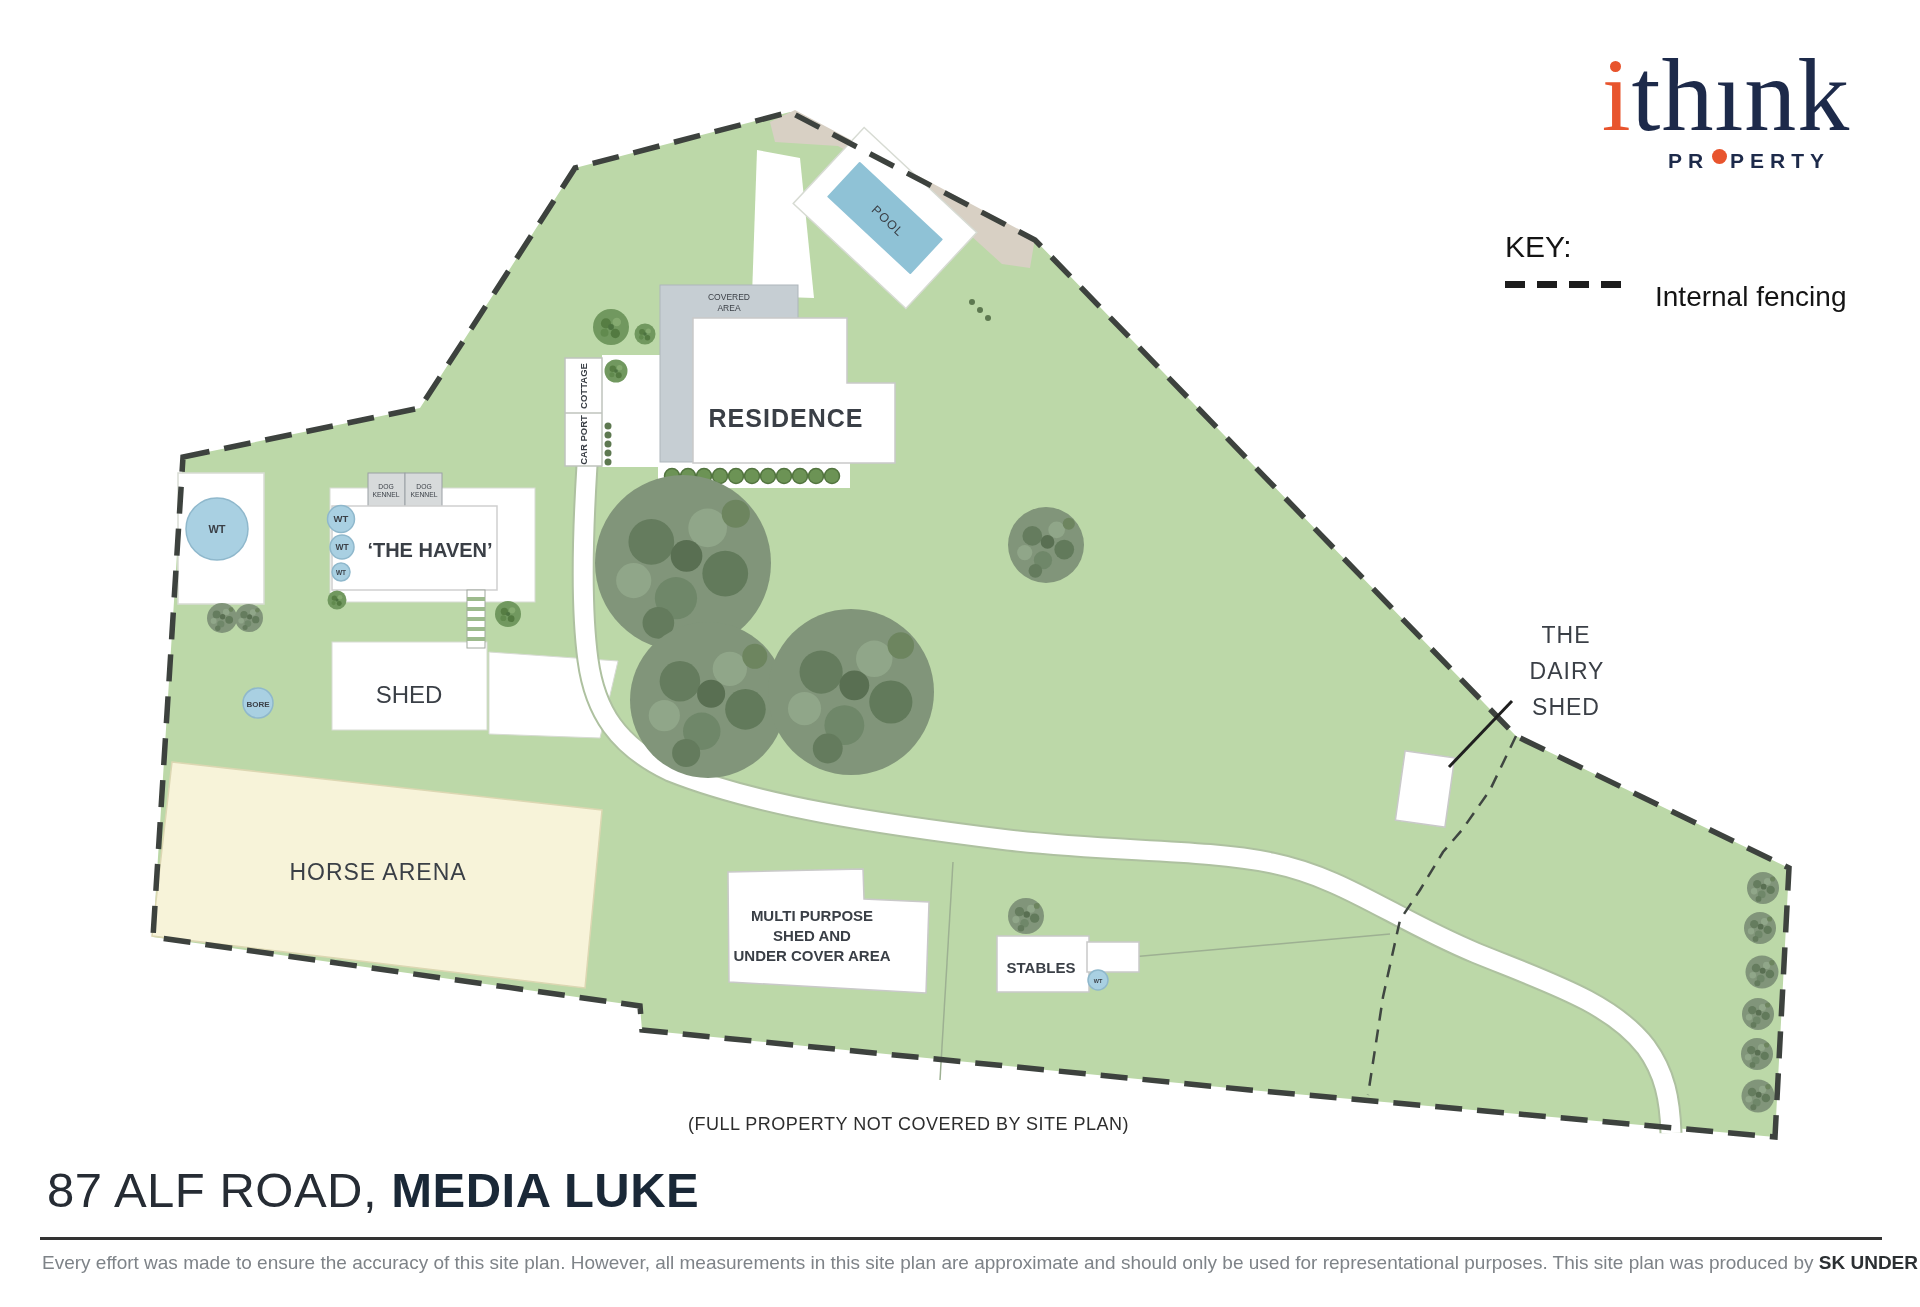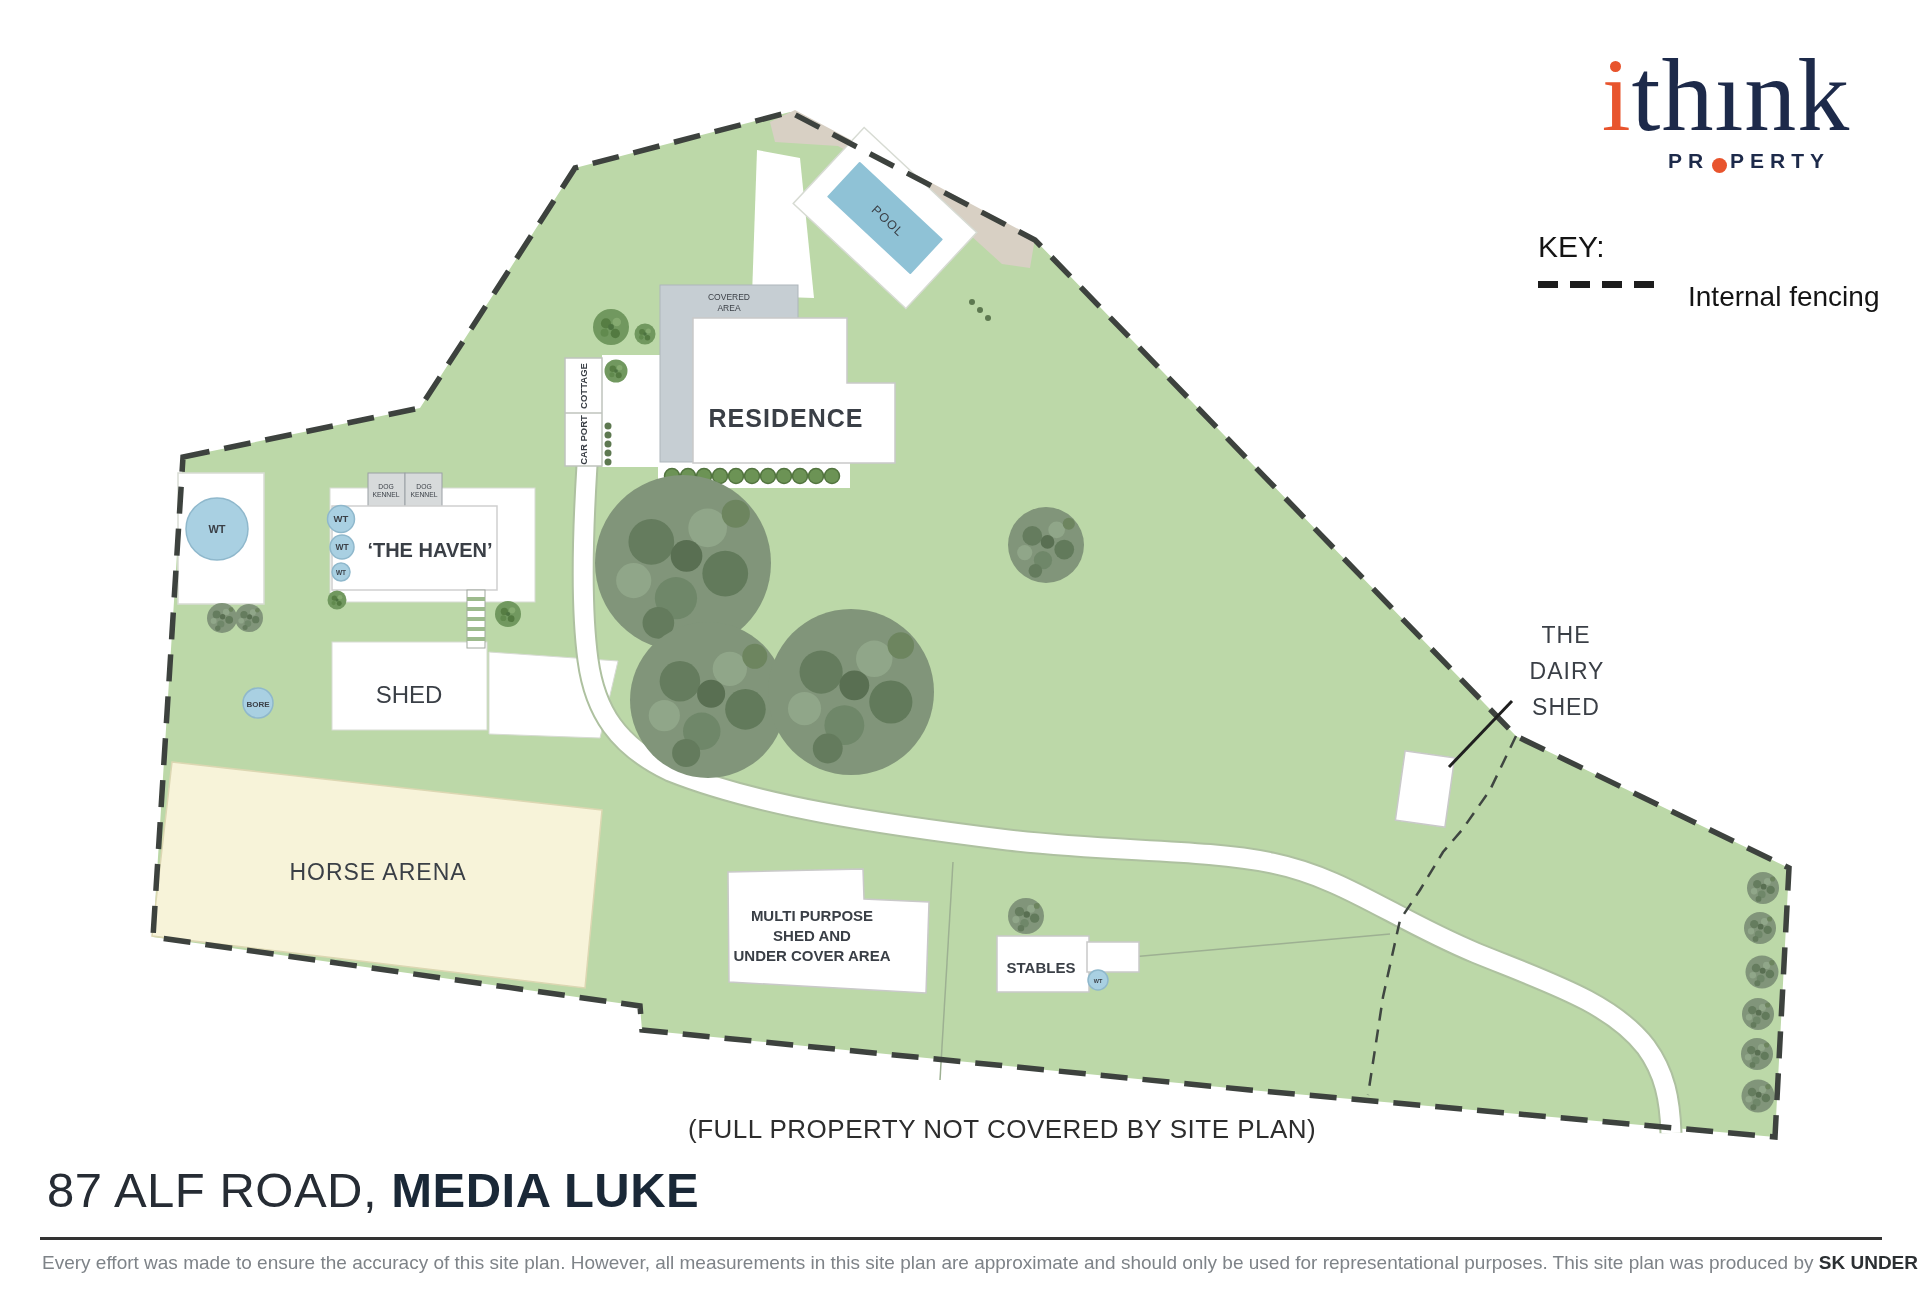--- a/index.html
+++ b/index.html
@@ -4,30 +4,30 @@
 <style>
   html,body{margin:0;padding:0;background:#ffffff;}
   .canvas{position:relative;width:1920px;height:1307px;background:#ffffff;overflow:hidden;
           font-family:"Liberation Sans",sans-serif;}
   .plan-svg{position:absolute;left:0;top:0;}
   
   .logo{position:absolute;left:1552px;top:40px;width:348px;text-align:center;}
   .logo-main{font-family:"Liberation Serif",serif;font-size:104px;line-height:1.05;color:#1d2a4a;letter-spacing:1px;}
   .logo-main .i{color:#e8542d;}
   .logo-sub{margin-top:0px;padding-left:46px;font-size:21px;font-weight:700;letter-spacing:6px;color:#1d2a4a;
-            display:flex;align-items:flex-end;justify-content:center;gap:1px;}
+            display:flex;align-items:flex-start;justify-content:center;gap:1px;}
   .logo-dot{width:15px;height:15px;border-radius:50%;background:#e8542d;display:inline-block;margin:0 2px;}
   
-  .key{position:absolute;left:1538px;top:230px;color:#141414;}
+  .key{position:absolute;left:1505px;top:230px;color:#141414;}
   .key-title{font-size:30px;}
   .key-row{display:flex;gap:28px;margin-top:17px;}
   .key-dash{width:122px;height:7px;background:repeating-linear-gradient(90deg,#1d1d1d 0 20px,transparent 20px 32px);}
   .key-label{font-size:28px;}
   
-  .note{position:absolute;left:688px;top:1114px;font-size:26px;color:#2d2d2d;letter-spacing:.5px;}
+  .note{position:absolute;left:688px;top:1114px;font-size:18px;color:#2d2d2d;letter-spacing:.5px;}
   .title{position:absolute;left:47px;top:1162px;font-size:49px;color:#262c34;letter-spacing:.5px;white-space:nowrap;}
   .title b{color:#1a2837;}
   .rule{position:absolute;left:40px;top:1237px;width:1842px;height:3px;background:#333333;}
   .disc{position:absolute;left:42px;top:1252px;font-size:19px;color:#7e8388;white-space:nowrap;}
   .disc b{color:#2c3033;}
   
   text{font-family:"Liberation Sans",sans-serif;fill:#3a3f46;}
 </style>
 </head>
 <body>

